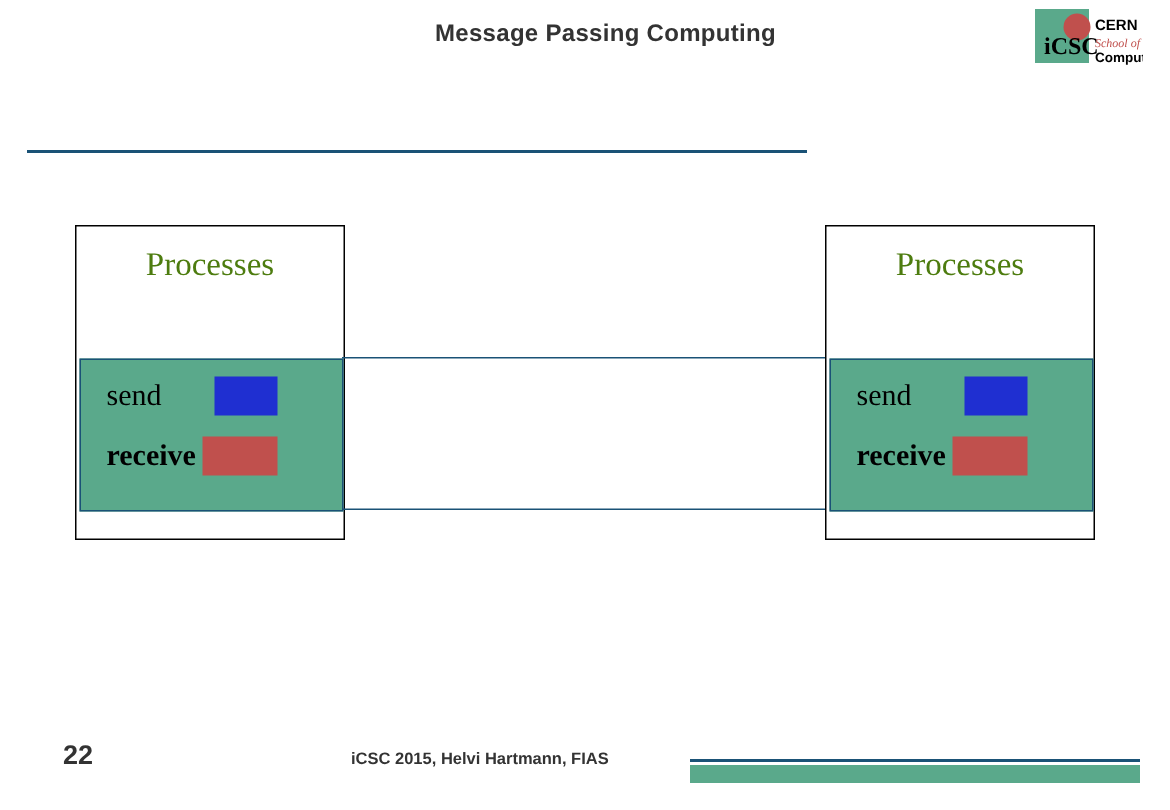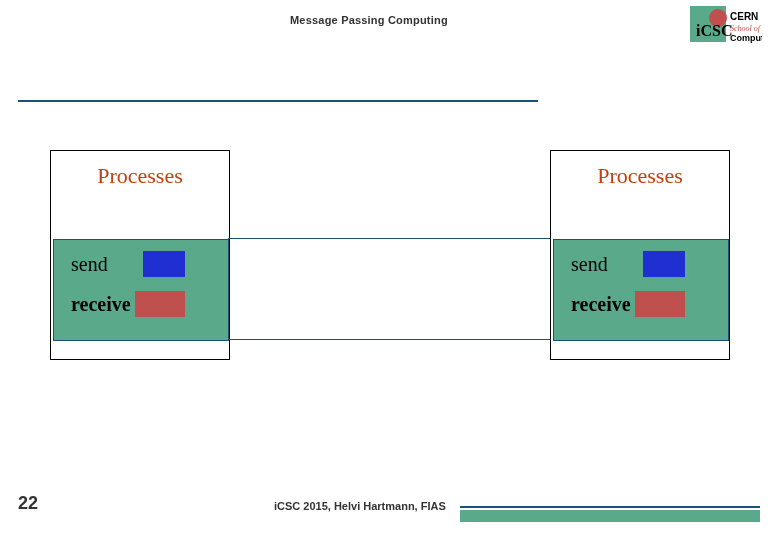--- a/index.html
+++ b/index.html
@@ -1,39 +1,39 @@
 <!DOCTYPE html>
 <html><head>
 <meta charset="utf-8">
 <style>
   * { box-sizing: border-box; margin: 0; padding: 0; }
   html, body { width: 780px; height: 540px; font-family: Arial, Helvetica, sans-serif; background: #fff; }
   .slide { position: relative; width: 780px; height: 540px; }
-  .topbar { position: absolute; top: 14px; left: 290px; font-size: 11px; font-weight: bold; color: #333; letter-spacing: 0.2px; }
+  .topbar { position: absolute; top: 14px; left: 290px; font-size: 16px; font-weight: bold; color: #333; letter-spacing: 0.2px; }
   .logo { position: absolute; top: 6px; right: 18px; width: 72px; height: 54px; }
   .title-wrap { position: absolute; top: 38px; left: 18px; height: 62px; border-left: 6px solid #1a5276; padding-left: 14px; display: flex; align-items: center; }
   .title { font-size: 34px; font-weight: 400; color: #222; }
   .underline { position: absolute; top: 100px; left: 18px; width: 520px; height: 2px; background: #1a5276; }
   .diagram { position: absolute; top: 150px; left: 50px; width: 680px; height: 210px; }
   .procbox { position: absolute; width: 180px; height: 210px; border: 1px solid #000; background: #fff; }
   .procbox.left { left: 0; }
   .procbox.right { right: 0; }
-  .proclabel { position: absolute; top: 12px; left: 0; width: 100%; text-align: center; font-family: Georgia, 'Times New Roman', serif; font-size: 22px; color: #c2410c; }
+  .proclabel { position: absolute; top: 12px; left: 0; width: 100%; text-align: center; font-family: Georgia, 'Times New Roman', serif; font-size: 22px; color: #4d7c0f; }
   .greenbox { position: absolute; top: 88px; width: 176px; height: 102px; background: #5aa98b; border: 1px solid #1a5276; }
   .greenbox.left { left: 2px; }
   .greenbox.right { left: 2px; }
   .connector { position: absolute; top: 88px; left: 178px; width: 324px; height: 102px; border-top: 1px solid #1a5276; border-bottom: 1px solid #1a5276; }
   .op { position: absolute; left: 14px; width: 120px; height: 26px; display: flex; align-items: center; font-family: Georgia, 'Times New Roman', serif; font-size: 20px; color: #000; padding-left: 6px; }
   .op.send { top: 100px; }
   .op.receive { top: 140px; font-weight: bold; }
   .op .swatch { position: absolute; right: 0; top: 0; height: 26px; }
   .swatch.blue { background: #1f2fd1; width: 42px; }
   .swatch.red { background: #c0504d; width: 50px; }
-  .slidenum { position: absolute; left: 18px; bottom: 26px; font-size: 18px; font-weight: bold; color: #333; }
-  .footer { position: absolute; left: 234px; bottom: 28px; font-size: 11px; font-weight: bold; color: #333; margin-left: 40px; }
+  .slidenum { position: absolute; left: 42px; bottom: 26px; font-size: 18px; font-weight: bold; color: #333; }
+  .footer { position: absolute; left: 234px; bottom: 28px; font-size: 11px; font-weight: bold; color: #333; }
   .bottom-line { position: absolute; right: 20px; bottom: 32px; width: 300px; height: 2px; background: #1a5276; }
   .bottom-bar { position: absolute; right: 20px; bottom: 18px; width: 300px; height: 12px; background: #5aa98b; }
 </style>
 </head>
 <body>
 
 <div class="slide">
 
   <div class="topbar">Message Passing Computing</div>
 

